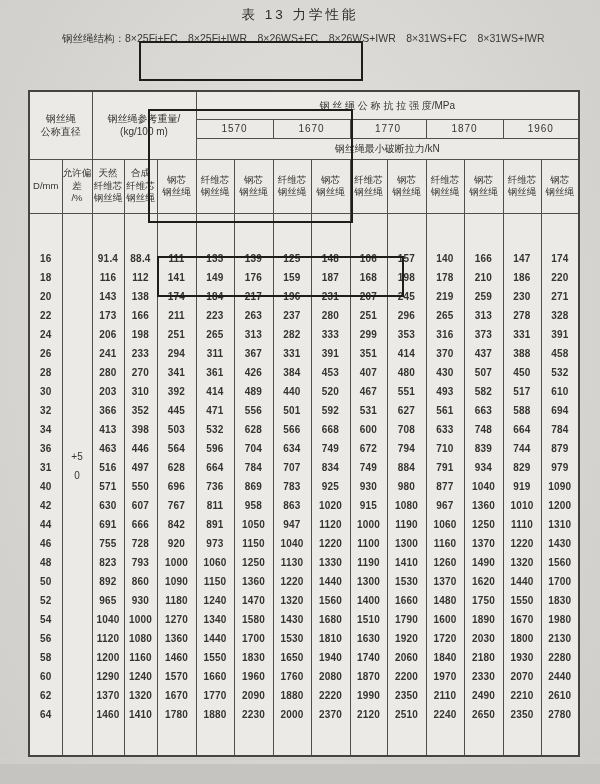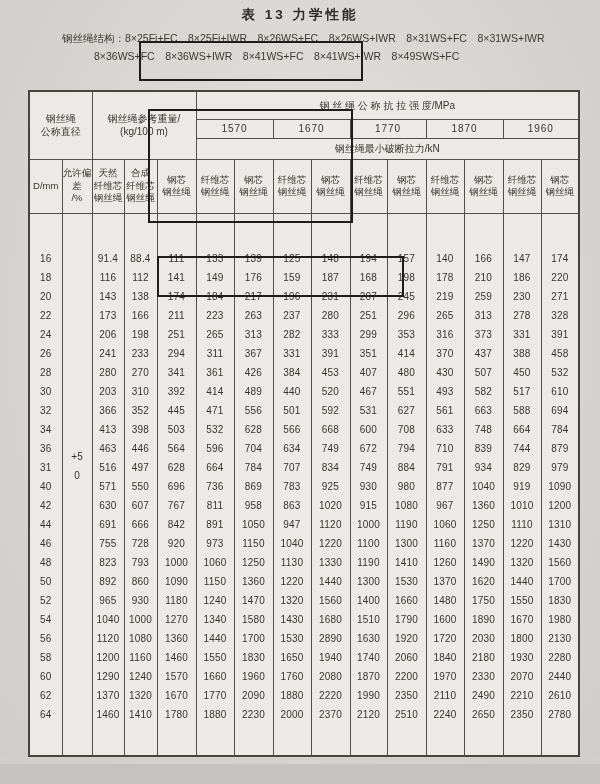--- a/index.html
+++ b/index.html
@@ -4,56 +4,55 @@
 <style>
   html,body { margin:0; padding:0; }
   .page {
     position:relative; width:600px; height:784px;
     background: radial-gradient(ellipse at 50% 42%, #e6e5e1 0%, #d6d5d1 62%, #cecdc9 100%);
     font-family:"Liberation Sans","DejaVu Sans",sans-serif;
     color:#35342f; overflow:hidden;
   }
   .title {
     position:absolute; top:6px; left:0; width:100%;
-    text-align:center; font-size:13.5px; font-weight:bold; letter-spacing:3px;
+    text-align:center; font-size:13.5px; font-weight:normal; letter-spacing:3px;
     color:#2e2d29;
   }
   .structure { position:absolute; top:29px; left:30px; width:548px; font-size:10.5px; line-height:18px; color:#3a3933; }
   .structure .row1 { white-space:nowrap;margin-left:32px; }
   .structure .ind { margin-left:64px; white-space:nowrap; }
   .tblwrap { position:absolute; top:90px; left:28px; }
   table { border-collapse:collapse; table-layout:fixed; width:550px; background:#eceae6; border:2px solid #45443f; }
   td { padding:0; margin:0; text-align:center; vertical-align:middle; overflow:hidden; color:#35342f; }
   .hc { border:1px solid #504f4a; font-size:10px; line-height:13px; }
   tr.h1 { height:28px; } tr.h2 { height:19px; } tr.h3 { height:21px; } tr.h4 { height:54px; }
   .grade { letter-spacing:1px; }
   .shc { border:1px solid #504f4a; font-size:9.5px; line-height:12.5px; }
   .sprow td { border-left:1px solid #504f4a; border-right:1px solid #504f4a; }
   tr.spTop { height:36px; } tr.spBot { height:32px; }
-  .drow { height:19px; }
+  .drow { height:19px;font-weight:bold; }
   .dc { border-left:1px solid #504f4a; border-right:1px solid #504f4a; font-size:10px; letter-spacing:0.2px; }
   .tol { border-left:1px solid #504f4a; border-right:1px solid #504f4a; font-size:10px; vertical-align:middle; }
   .tol div { line-height:19px; transform:translateY(-18px); }
   .anno { position:absolute; border:2px solid #1d1d1b; background:transparent; }
   .anno1 { left:139px; top:41px;  width:220px; height:36px; }
   .anno2 { left:148px; top:109px; width:201px; height:110px; }
   .anno3 { left:157px; top:256px; width:243px; height:37px; }
   .botband { position:absolute; left:0; top:764px; width:600px; height:20px; background:#c5c4c1; }
   .botline { position:absolute; left:0; top:758px; width:600px; height:2px; background:#d0cfcb; }
 </style>
 </head>
 <body>
 
 <div class="page">
 
   <div class="title">表 13  力学性能</div>
 
   <div class="structure">
     <div class="row1"><span>钢丝绳结构：</span><span>8×25Fi+FC　8×25Fi+IWR　8×26WS+FC　8×26WS+IWR　8×31WS+FC　8×31WS+IWR</span></div>
-    <div class="ind">8×36WS+FC　8×36WS+IWR　8×41WS+FC　8×41WS+IWR　8×49SWS+FC</div>
   </div>
 
   <div class="tblwrap">
     <table>
       <colgroup>
         <col style="width:33px">
           <col style="width:30px">
           <col style="width:32px">
           <col style="width:33px">
           <col style="width:39px">
@@ -177,21 +176,21 @@
           </tr>
           <tr class="drow">
             <td class="dc">16</td>
             <td class="dc">91.4</td>
             <td class="dc">88.4</td>
             <td class="dc">111</td>
             <td class="dc">133</td>
             <td class="dc">139</td>
             <td class="dc">125</td>
             <td class="dc">148</td>
-            <td class="dc">194</td>
+            <td class="dc">106</td>
             <td class="dc">157</td>
             <td class="dc">140</td>
             <td class="dc">166</td>
             <td class="dc">147</td>
             <td class="dc">174</td>
           </tr>
           <tr class="drow">
             <td class="dc">18</td>
             <td class="dc">116</td>
             <td class="dc">112</td>
@@ -496,21 +495,21 @@
             <td class="dc">1980</td>
           </tr>
           <tr class="drow">
             <td class="dc">56</td>
             <td class="dc">1120</td>
             <td class="dc">1080</td>
             <td class="dc">1360</td>
             <td class="dc">1440</td>
             <td class="dc">1700</td>
             <td class="dc">1530</td>
-            <td class="dc">2890</td>
+            <td class="dc">1810</td>
             <td class="dc">1630</td>
             <td class="dc">1920</td>
             <td class="dc">1720</td>
             <td class="dc">2030</td>
             <td class="dc">1800</td>
             <td class="dc">2130</td>
           </tr>
           <tr class="drow">
             <td class="dc">58</td>
             <td class="dc">1200</td>

